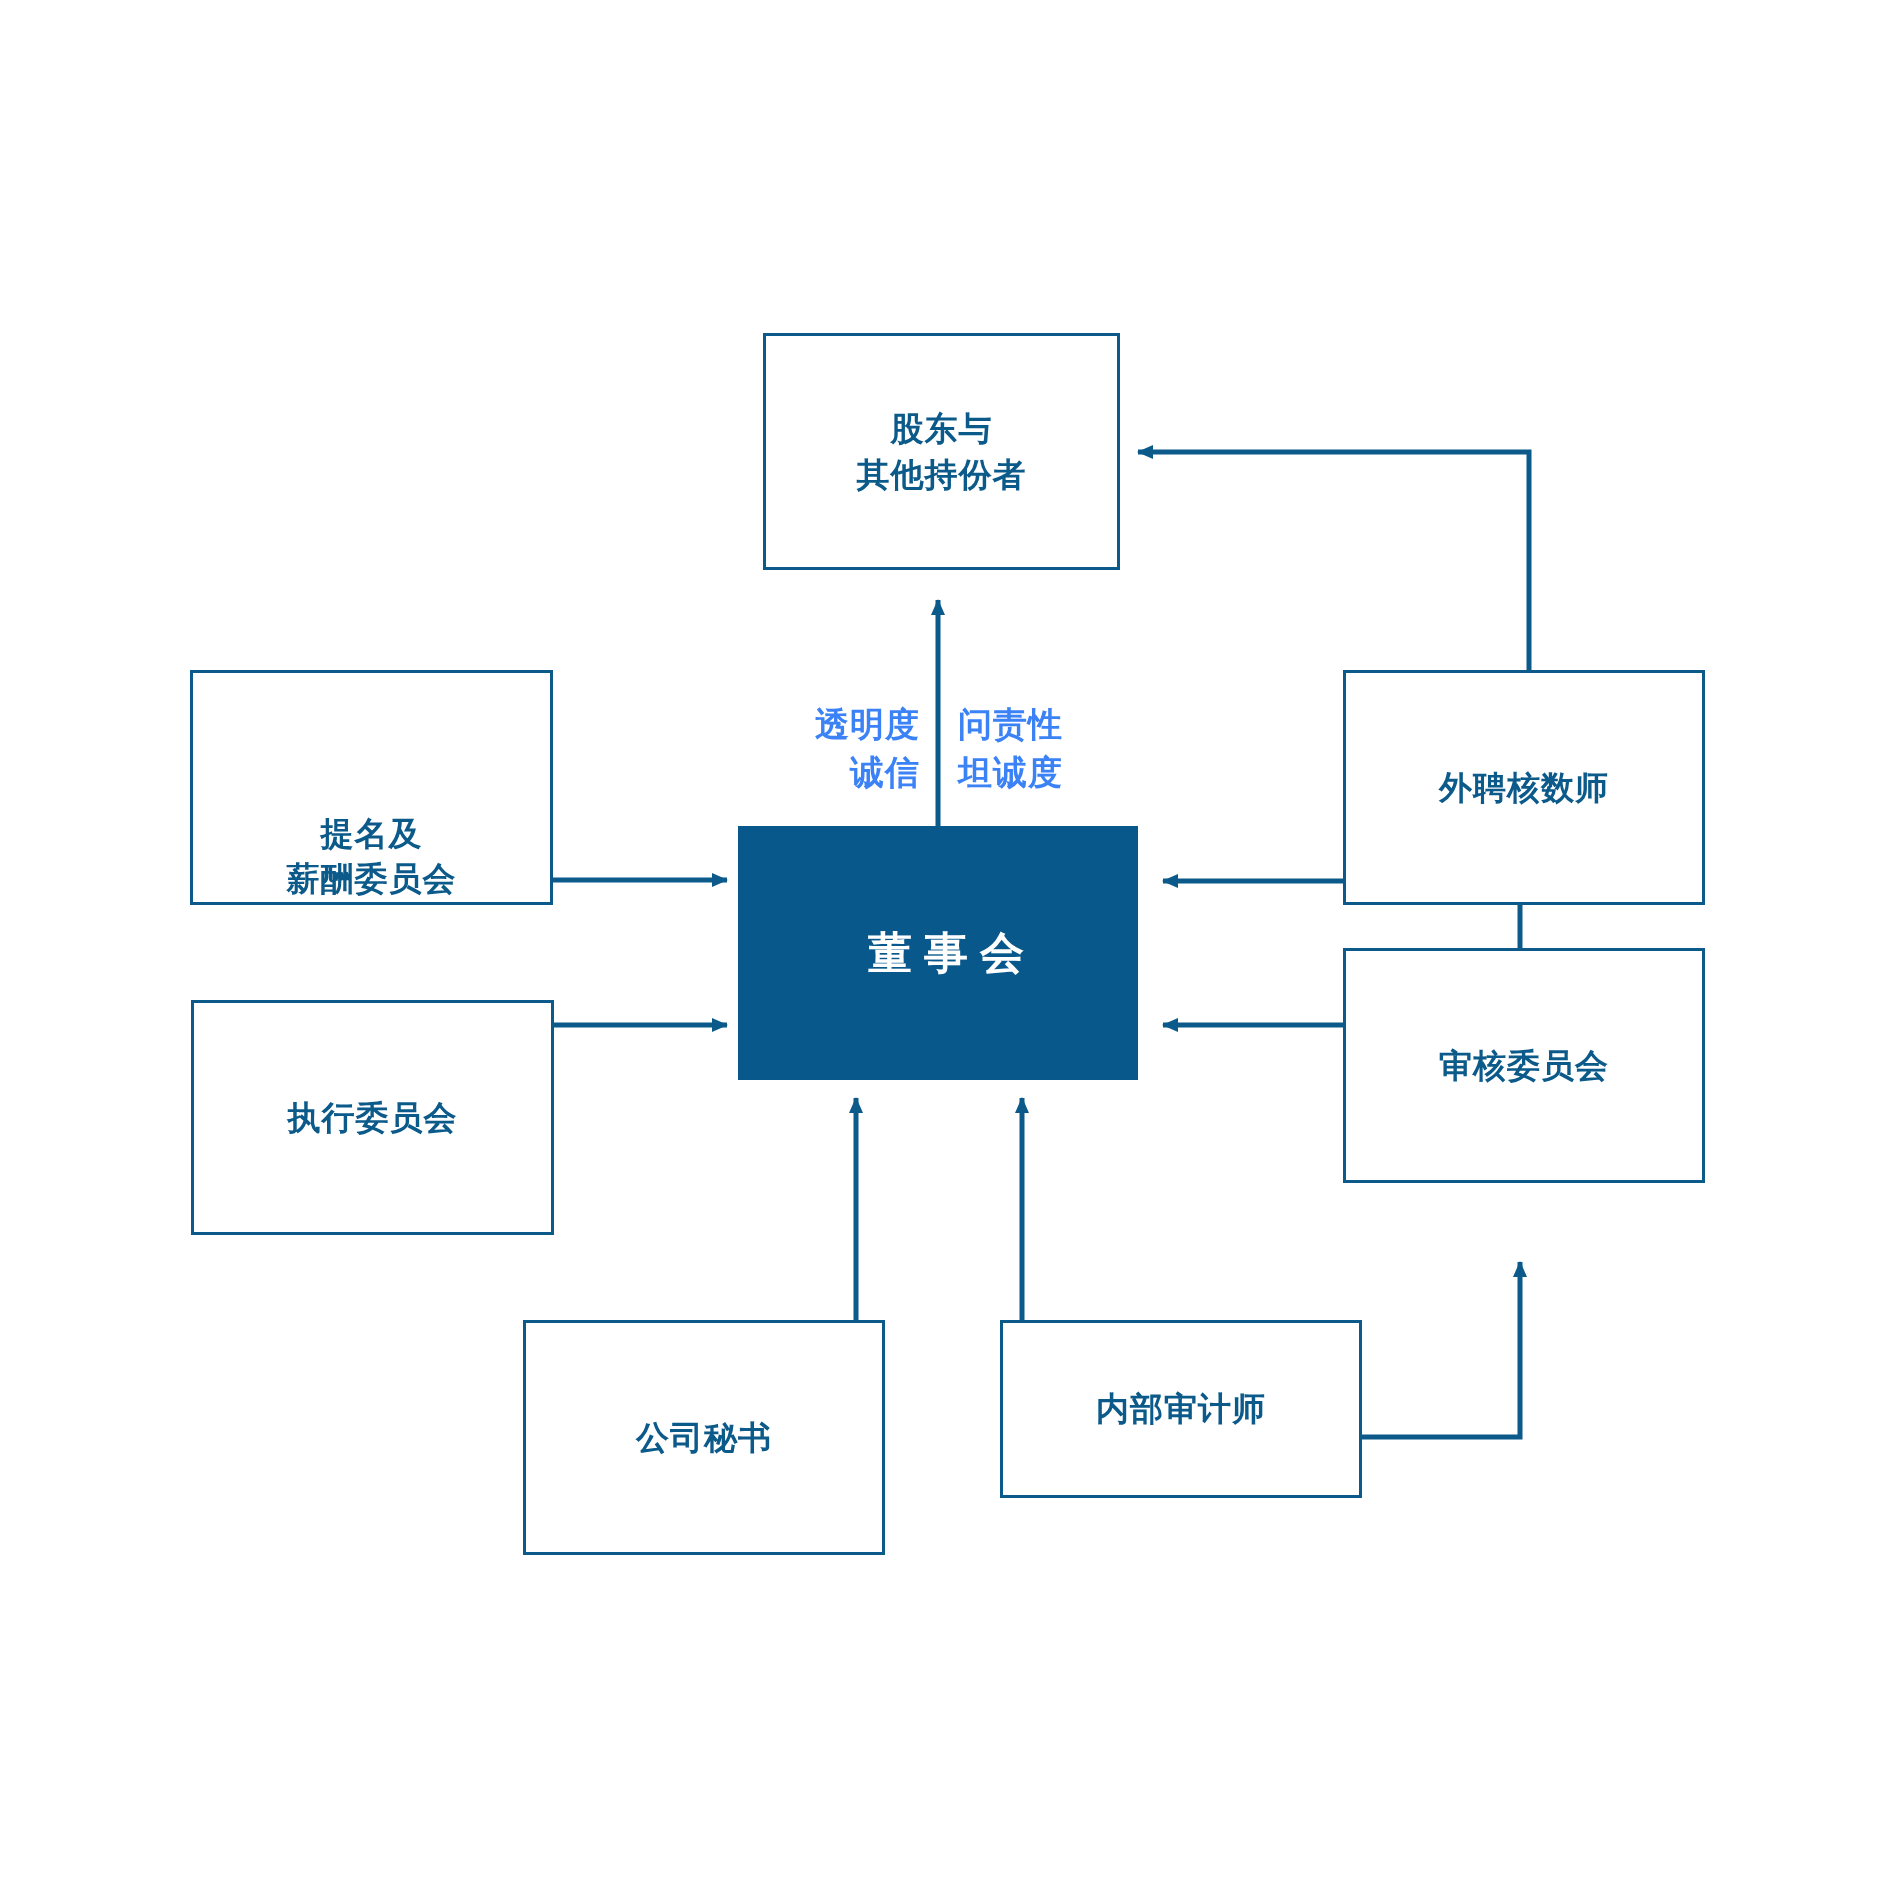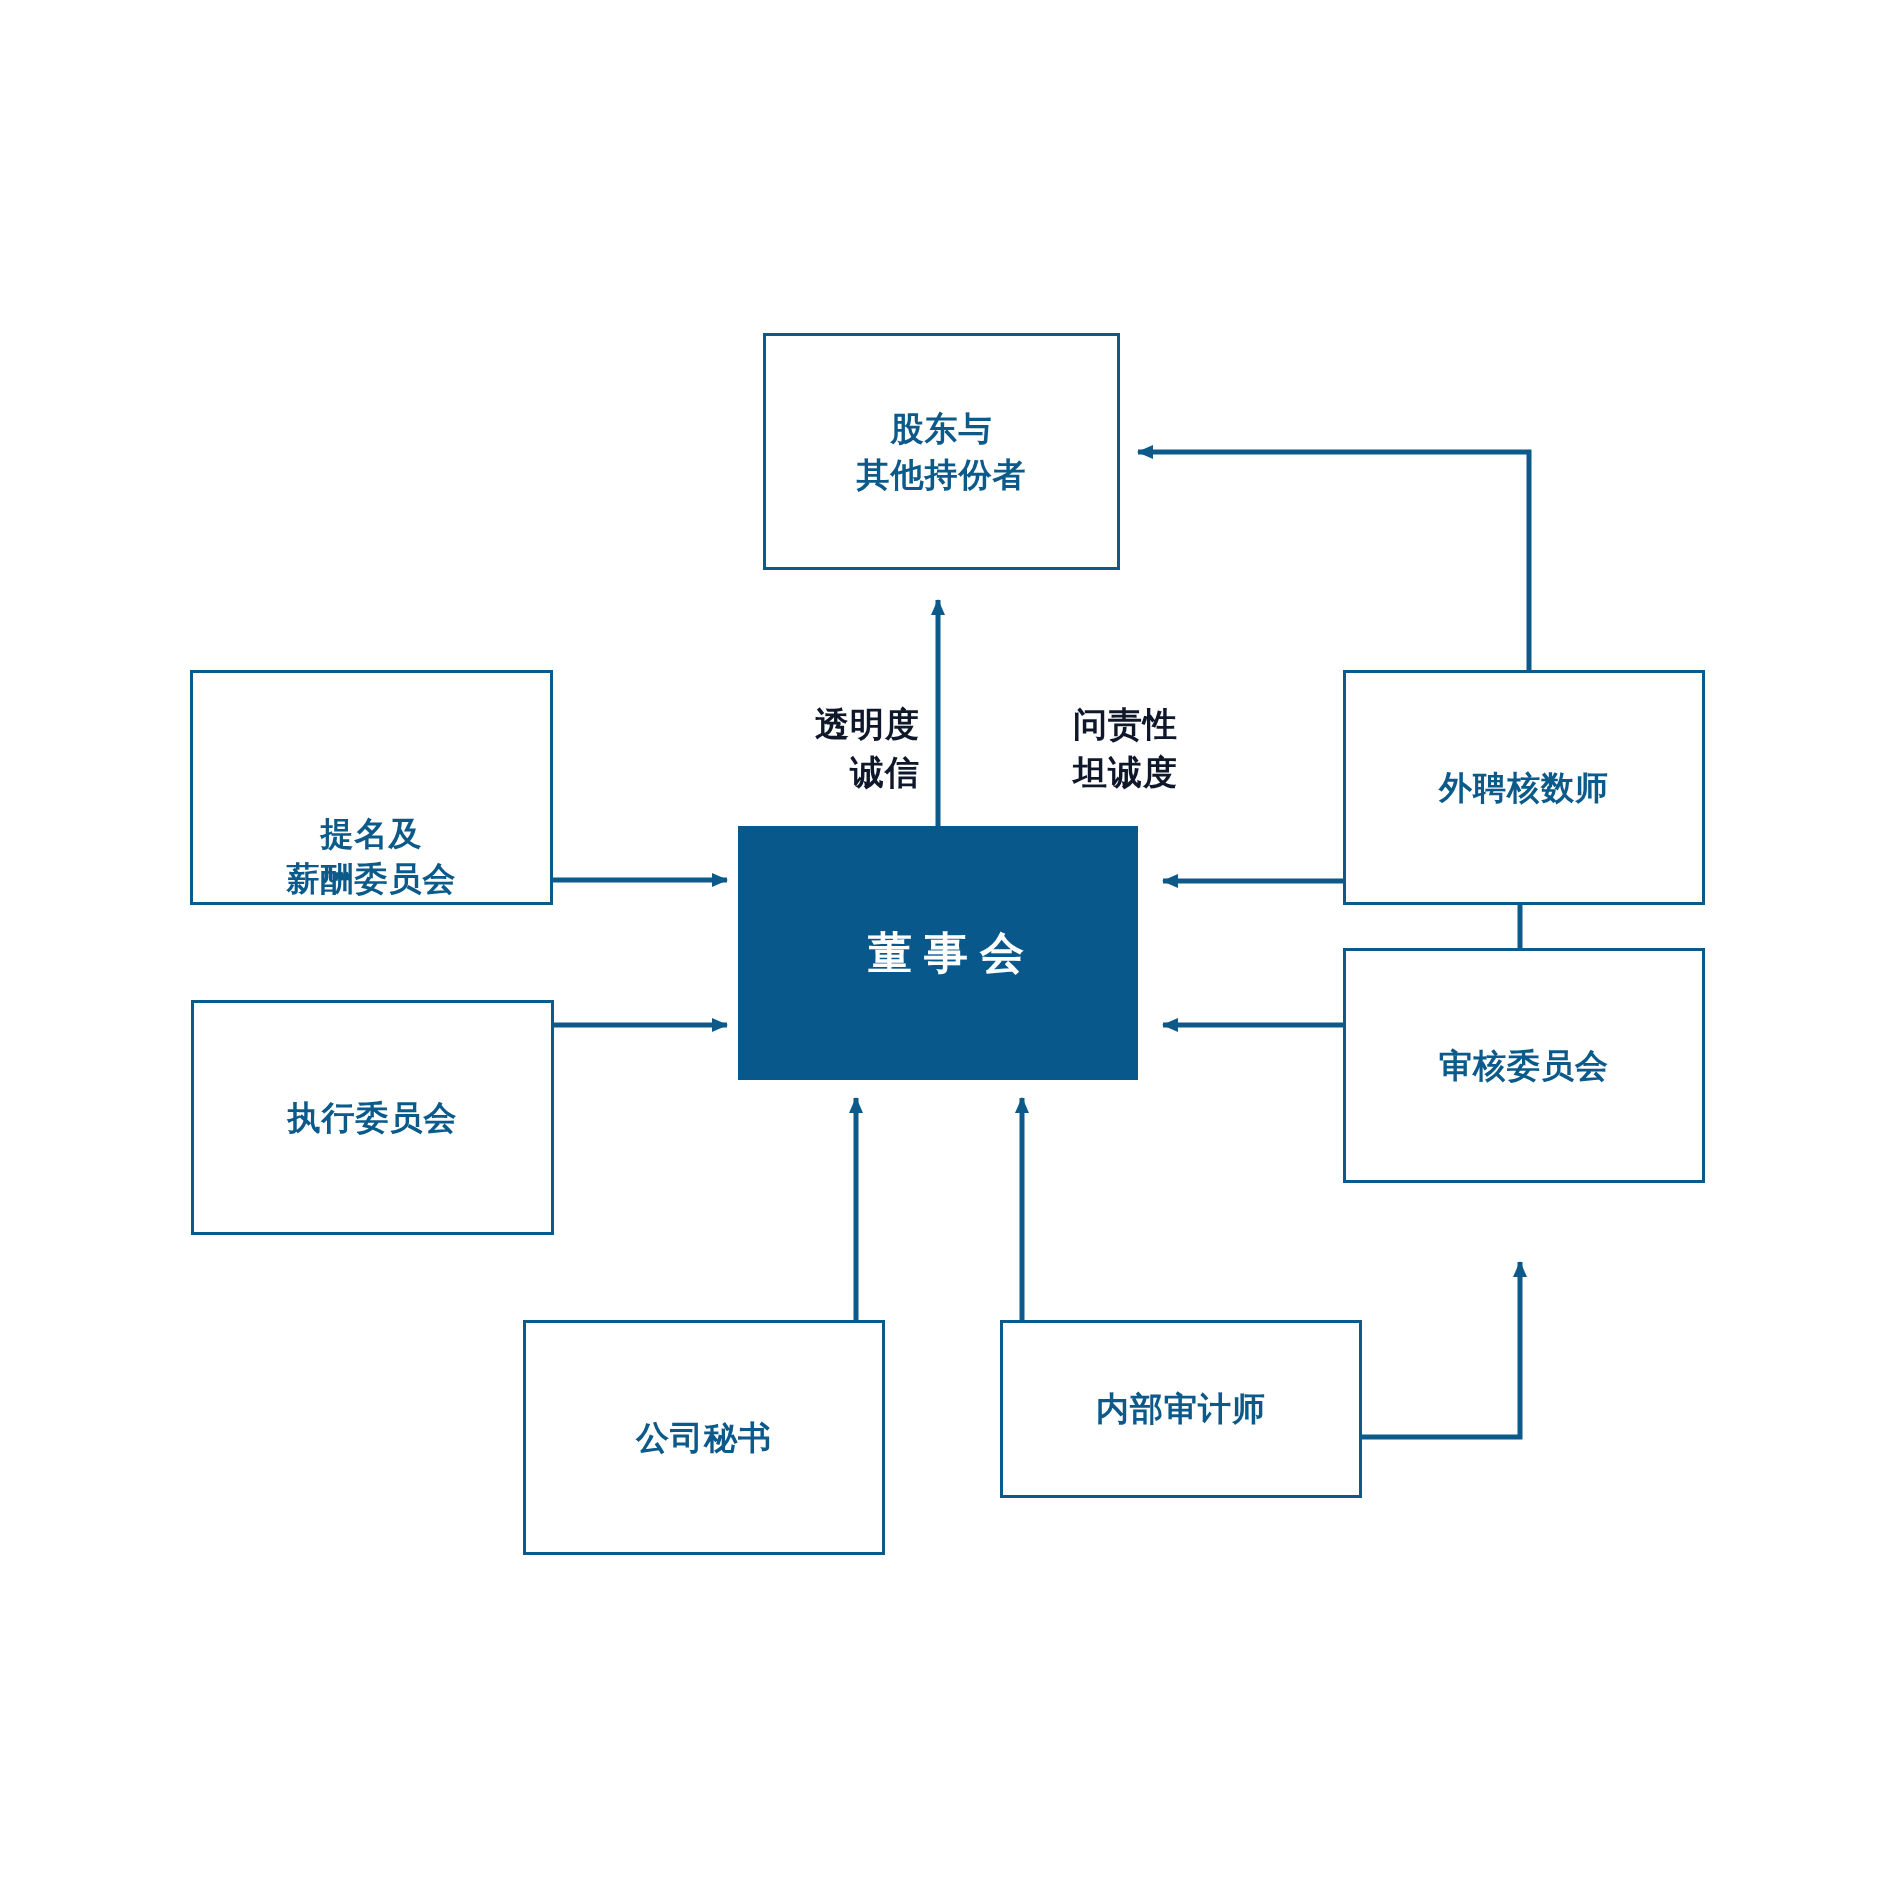--- a/index.html
+++ b/index.html
@@ -48,30 +48,30 @@
     font-size: 44px;
     letter-spacing: 12px;
     text-indent: 12px;
   }
   .node .label {
     white-space: pre-line;
     display: block;
   }
   .vlabel {
     position: absolute;
-    color: #0f172a;
+    color: #3b82f6;
     font-size: 34px;
     font-weight: bold;
     line-height: 1.42;
     letter-spacing: 1px;
     white-space: pre-line;
     z-index: 3;
   }
   .vlabel.left  { text-align: right; }
-  .vlabel.right { text-align: right; }
+  .vlabel.right { text-align: left; }
 </style>
 </head>
 <body>
 
 <div id="stage">
 
   <svg id="wires" viewBox="0 0 1890 1890" width="1890" height="1890" aria-hidden="true">
     <defs>
       <marker id="ah-r" markerWidth="16" markerHeight="14" refX="15" refY="7" orient="auto" markerUnits="userSpaceOnUse">
         <path d="M0,0 L16,7 L0,14 Z" fill="#0b5a8a"></path>

